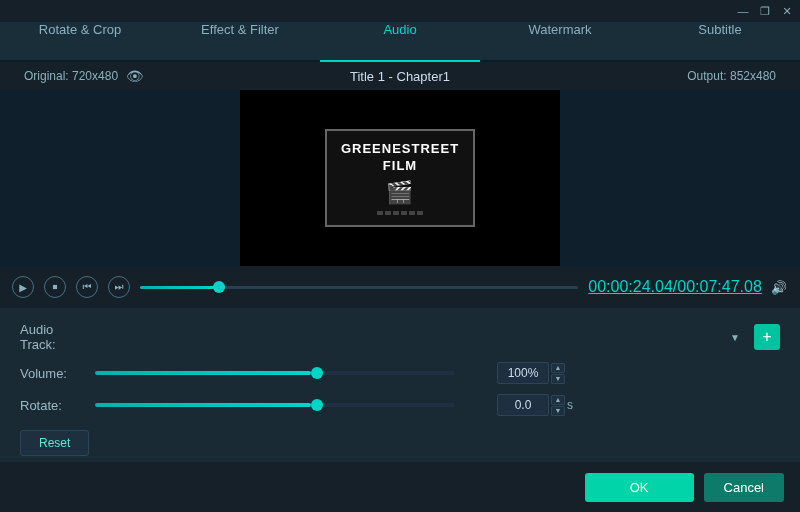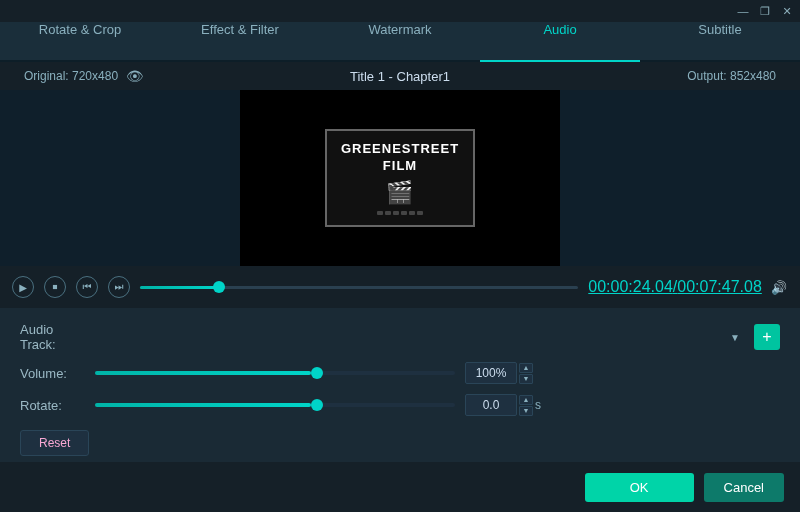--- a/index.html
+++ b/index.html
@@ -277,20 +277,21 @@
     }
     .value-input {
       width: 52px;
       background: #1e3040;
       border: 1px solid #2a4558;
       color: #cde;
       font-size: 12px;
       text-align: center;
       padding: 3px 2px;
       border-radius: 2px;
+      margin-left: 32px;
     }
     .spinner-btns {
       display: flex;
       flex-direction: column;
       gap: 1px;
     }
     .spin-btn {
       width: 14px;
       height: 10px;
       background: #1e3040;
@@ -304,21 +305,21 @@
       border-radius: 1px;
     }
     .unit-label {
       font-size: 12px;
       color: #8ab0be;
     }
 
     .reset-btn {
       background: #1e3040;
       border: 1px solid #2a4558;
-      color: #f9a8d4;
+      color: #5eead4;
       padding: 5px 18px;
       font-size: 12px;
       border-radius: 3px;
       cursor: pointer;
       margin-top: 4px;
     }
 
     
     .bottom-bar {
       position: absolute;
@@ -368,25 +369,25 @@
   <div class="title-bar-btn">✕</div>
 </div>
 
 <div class="tabs">
   <div class="tab">
     <span>Rotate &amp; Crop</span>
   </div>
   <div class="tab">
     <span>Effect &amp; Filter</span>
   </div>
+  <div class="tab active">
+    <span>Audio</span>
+  </div>
   <div class="tab">
     <span>Watermark</span>
-  </div>
-  <div class="tab active">
-    <span>Audio</span>
   </div>
   <div class="tab">
     <span>Subtitle</span>
   </div>
 </div>
 
 <div class="preview-bar-wrap">
   <div class="preview-bar">
     <span>Original: 720x480</span>
     <span class="eye-icon">👁</span>

